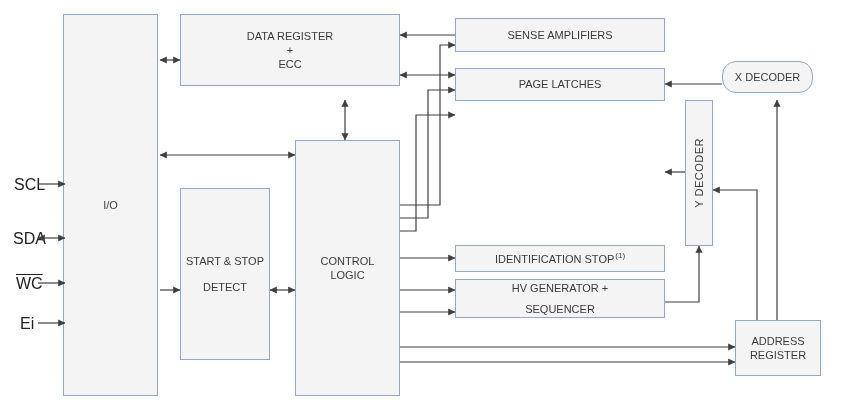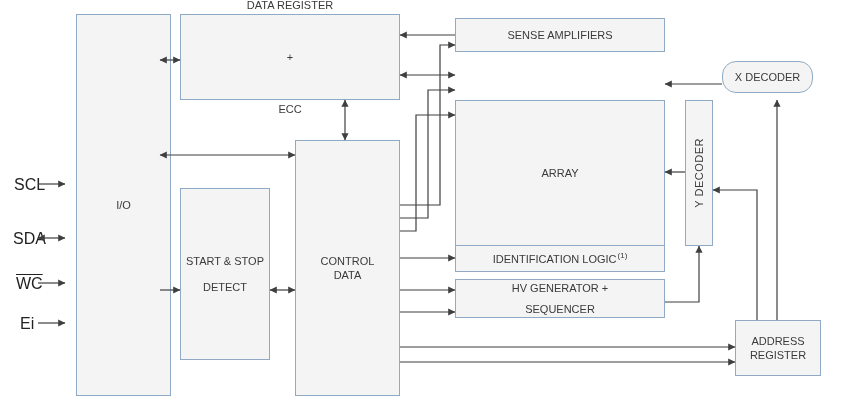--- a/index.html
+++ b/index.html
@@ -85,53 +85,53 @@
       <polyline points="38,238 65,238" fill="none" stroke="#3f3f3f" stroke-width="1.2" marker-end="url(#arrowhead)" marker-start="url(#arrowhead)"></polyline>
       <polyline points="38,283 65,283" fill="none" stroke="#3f3f3f" stroke-width="1.2" marker-end="url(#arrowhead)"></polyline>
       <polyline points="38,323 65,323" fill="none" stroke="#3f3f3f" stroke-width="1.2" marker-end="url(#arrowhead)"></polyline>
     </svg>
 
   <div class="pin" style="left:14px; top:176px;">SCL</div>
   <div class="pin" style="left:13px; top:230px;">SDA</div>
   <div class="pin overline" style="left:16px; top:275px;">WC</div>
   <div class="pin" style="left:20px; top:315px;">Ei</div>
 
-  <div class="block" style="left:76px; top:14px; width:95px; height:382px;">
+  <div class="block" style="left:63px; top:14px; width:95px; height:382px;">
     <div>I/O</div>
   </div>
 
-  <div class="block" style="left:180px; top:14px; width:220px; height:86px;gap:38px;">
+  <div class="block" style="left:180px; top:14px; width:220px; height:72px;">
     <div>DATA REGISTER</div>
     <div>+</div>
     <div>ECC</div>
   </div>
 
   <div class="block" style="left:180px; top:188px; width:90px; height:172px;">
     <div>START &amp; STOP</div>
     <div class="gap"></div>
     <div>DETECT</div>
   </div>
 
   <div class="block" style="left:295px; top:140px; width:105px; height:256px;">
     <div>CONTROL</div>
-    <div>DATA</div>
+    <div>LOGIC</div>
   </div>
 
   <div class="block" style="left:455px; top:18px; width:210px; height:34px;justify-content:center;">
     <div>SENSE AMPLIFIERS</div>
   </div>
 
+  <div class="block" style="left:455px; top:68px; width:210px; height:33px;">
+    <div>PAGE LATCHES</div>
+  </div>
 
-  <div class="block" style="left:455px; top:100px; width:210px; height:146px;">
-    <div>ARRAY</div>
-  </div>
 
   <div class="block" style="left:455px; top:245px; width:210px; height:27px;">
     <div>
-      <span>IDENTIFICATION LOGIC</span><sup>(1)</sup>
+      <span>IDENTIFICATION STOP</span><sup>(1)</sup>
     </div>
   </div>
 
   <div class="block" style="left:455px; top:279px; width:210px; height:39px;">
     <div>HV GENERATOR +</div>
     <div class="gap-sm"></div>
     <div>SEQUENCER</div>
   </div>
 
   <div class="block" style="left:722px; top:61px; width:91px; height:32px;border-radius:14px;">

